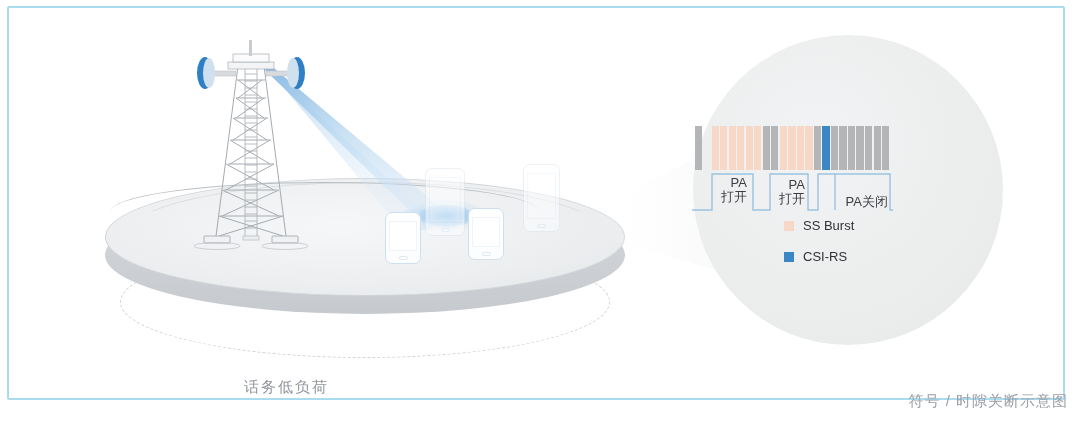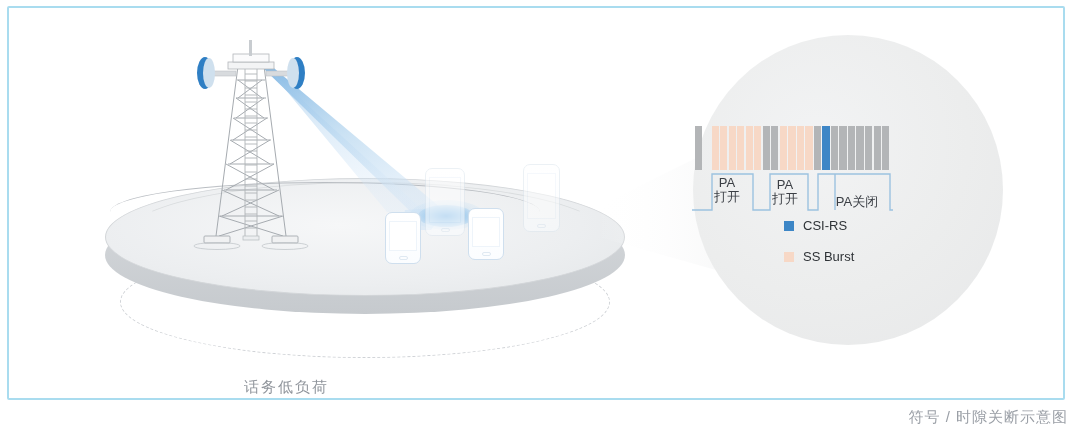--- a/index.html
+++ b/index.html
@@ -21,21 +21,21 @@
     left: 7px; top: 6px;
     width: 1058px; height: 394px;
     border: 2px solid #a9dcef;
     border-radius: 2px;
     background: #ffffff;
   }
 
   
   .caption {
     position: absolute;
-    right: 12px; top: 408px;
+    right: 12px; top: 392px;
     font-size: 15px;
     color: #9a9fa6;
     letter-spacing: 1px;
     white-space: nowrap;
   }
 
   
   .disc-wrap { position: absolute; left: 105px; top: 178px; width: 520px; height: 175px; }
   .disc-shadow-ring {
     position: absolute; left: 15px; top: 68px;
@@ -139,21 +139,21 @@
   .sym.ss    { background: #f7d8c6; }
   .sym.csi   { background: #3d86c6; }
   .sym.gap   { background: transparent; }
 
   
   .wave { position: absolute; left: 690px; top: 168px; width: 205px; height: 46px; }
 
   .pa-label {
     position: absolute;
     font-size: 13px; color: #3b3f45;
-    line-height: 14px; text-align: center;
+    line-height: 14px; text-align: right;
     letter-spacing: 0px;
   }
   .pa-label .l2 { display: block; }
 
   
   .legend { position: absolute; left: 784px; top: 218px; width: 160px; }
   .legend-row { display: flex; align-items: center; margin-bottom: 16px; }
   .legend-swatch { width: 10px; height: 10px; margin-right: 9px; flex: 0 0 auto; }
   .legend-swatch.ss  { background: #f7d8c6; }
   .legend-swatch.csi { background: #3d86c6; }
@@ -327,24 +327,24 @@
   <div class="pa-label" style="left:765px; top:178px; width:40px;">
     <span>PA</span>
     <span class="l2">打开</span>
   </div>
   <div class="pa-label" style="left:826px; top:183px; width:62px;margin-top:12px;">
     <span>PA关闭</span>
   </div>
 
   <div class="legend">
       <div class="legend-row">
+        <span class="legend-swatch ss"></span>
+        <span class="legend-text">SS Burst</span>
+      </div>
+      <div class="legend-row">
         <span class="legend-swatch csi"></span>
         <span class="legend-text">CSI-RS</span>
       </div>
-      <div class="legend-row">
-        <span class="legend-swatch ss"></span>
-        <span class="legend-text">SS Burst</span>
-      </div>
     </div>
 
   <div class="caption">符号 / 时隙关断示意图</div>
 
 </div>
 
 </body></html>

